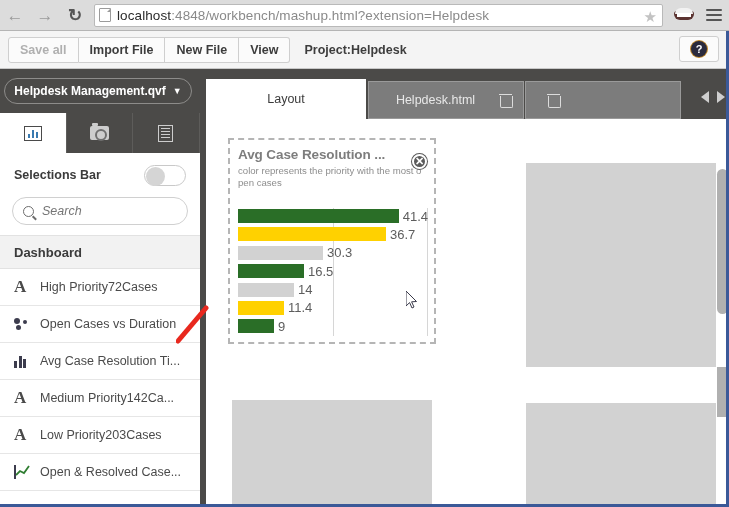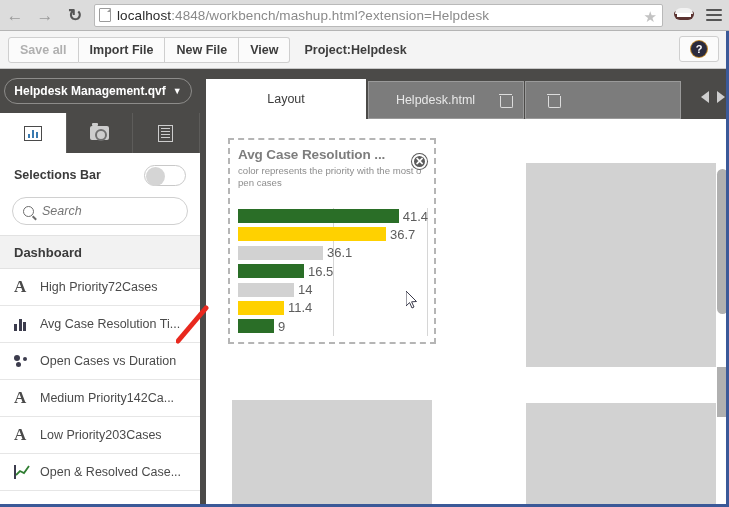--- a/index.html
+++ b/index.html
@@ -368,37 +368,37 @@
 
     <div class="obj-list">
       <div class="obj-item">
         <div class="obj-ico">
             <span class="glyph-A">A</span>
           </div>
         <div class="obj-label">High Priority72Cases</div>
       </div>
       <div class="obj-item">
         <div class="obj-ico">
+            <span class="glyph-scatter">
+              <i></i>
+              <i></i>
+              <i></i>
+            </span>
+          </div>
+        <div class="obj-label">Open Cases vs Duration</div>
+      </div>
+      <div class="obj-item">
+        <div class="obj-ico">
             <span class="glyph-bars">
               <i></i>
               <i></i>
               <i></i>
             </span>
           </div>
         <div class="obj-label">Avg Case Resolution Ti...</div>
-      </div>
-      <div class="obj-item">
-        <div class="obj-ico">
-            <span class="glyph-scatter">
-              <i></i>
-              <i></i>
-              <i></i>
-            </span>
-          </div>
-        <div class="obj-label">Open Cases vs Duration</div>
       </div>
       <div class="obj-item">
         <div class="obj-ico">
             <span class="glyph-A">A</span>
           </div>
         <div class="obj-label">Medium Priority142Ca...</div>
       </div>
       <div class="obj-item">
         <div class="obj-ico">
             <span class="glyph-A">A</span>
@@ -458,21 +458,21 @@
           <div class="bar-row">
             <div class="bar" style="width:167px; background:#2a6e27;"></div>
             <div class="bar-val">41.4</div>
           </div>
           <div class="bar-row">
             <div class="bar" style="width:148px; background:#ffd100;"></div>
             <div class="bar-val">36.7</div>
           </div>
           <div class="bar-row">
             <div class="bar" style="width:85px; background:#d2d2d2;"></div>
-            <div class="bar-val">36.1</div>
+            <div class="bar-val">30.3</div>
           </div>
           <div class="bar-row">
             <div class="bar" style="width:66px; background:#2a6e27;"></div>
             <div class="bar-val">16.5</div>
           </div>
           <div class="bar-row">
             <div class="bar" style="width:56px; background:#d2d2d2;"></div>
             <div class="bar-val">14</div>
           </div>
           <div class="bar-row">

